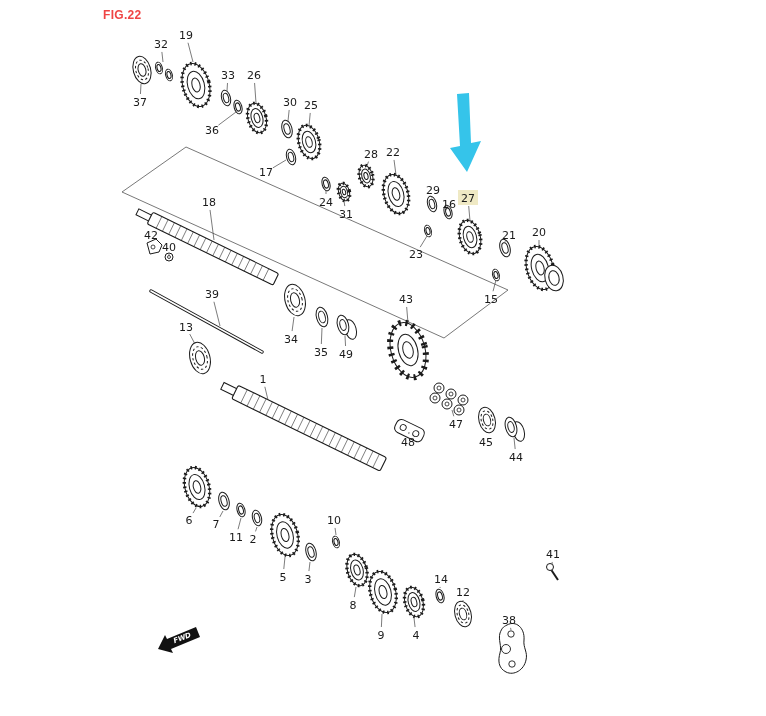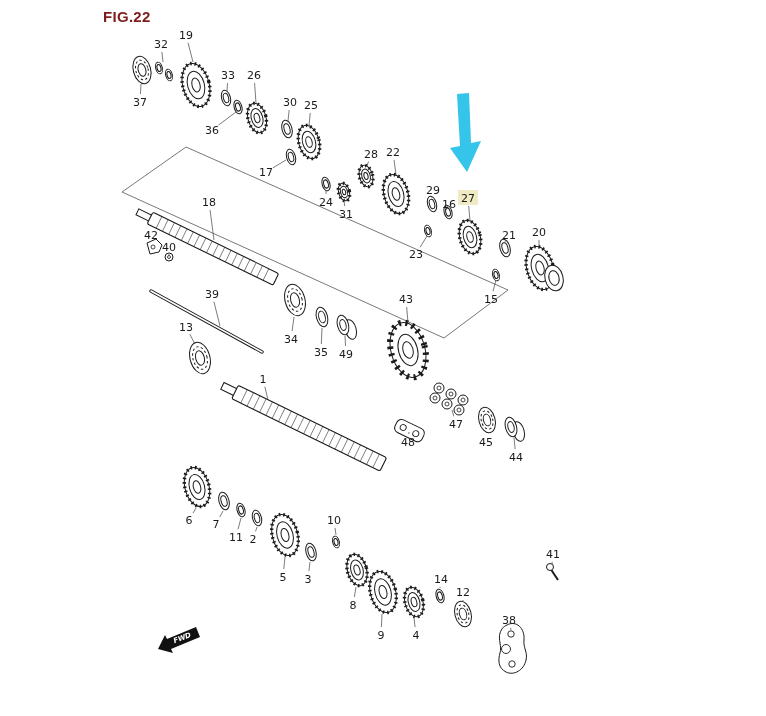--- a/index.html
+++ b/index.html
@@ -1,18 +1,18 @@
 <!DOCTYPE html>
 <html><head>
 <meta charset="utf-8">
 <style>
   html,body{margin:0;padding:0;background:#ffffff;}
   .stage{position:relative;width:766px;height:716px;background:#fff;overflow:hidden;
          font-family:"DejaVu Sans",sans-serif;}
-  .fig-title{position:absolute;left:103px;top:8px;font-size:15px;font-weight:bold;color:#7f1d1d;
+  .fig-title{position:absolute;left:103px;top:8px;font-size:12px;font-weight:bold;color:#ef4444;
              letter-spacing:.3px;font-family:"Liberation Sans","DejaVu Sans",sans-serif;}
   svg{position:absolute;left:0;top:0;}
   .part-num{font-family:"DejaVu Sans",sans-serif;font-size:11px;fill:#1a1a1a;}
   .fwd-text{font-family:"DejaVu Sans",sans-serif;font-size:7px;font-weight:bold;font-style:italic;fill:#fff;}
 </style>
 </head>
 <body>
 
 <div class="stage">
   <div class="fig-title">FIG.22</div>

